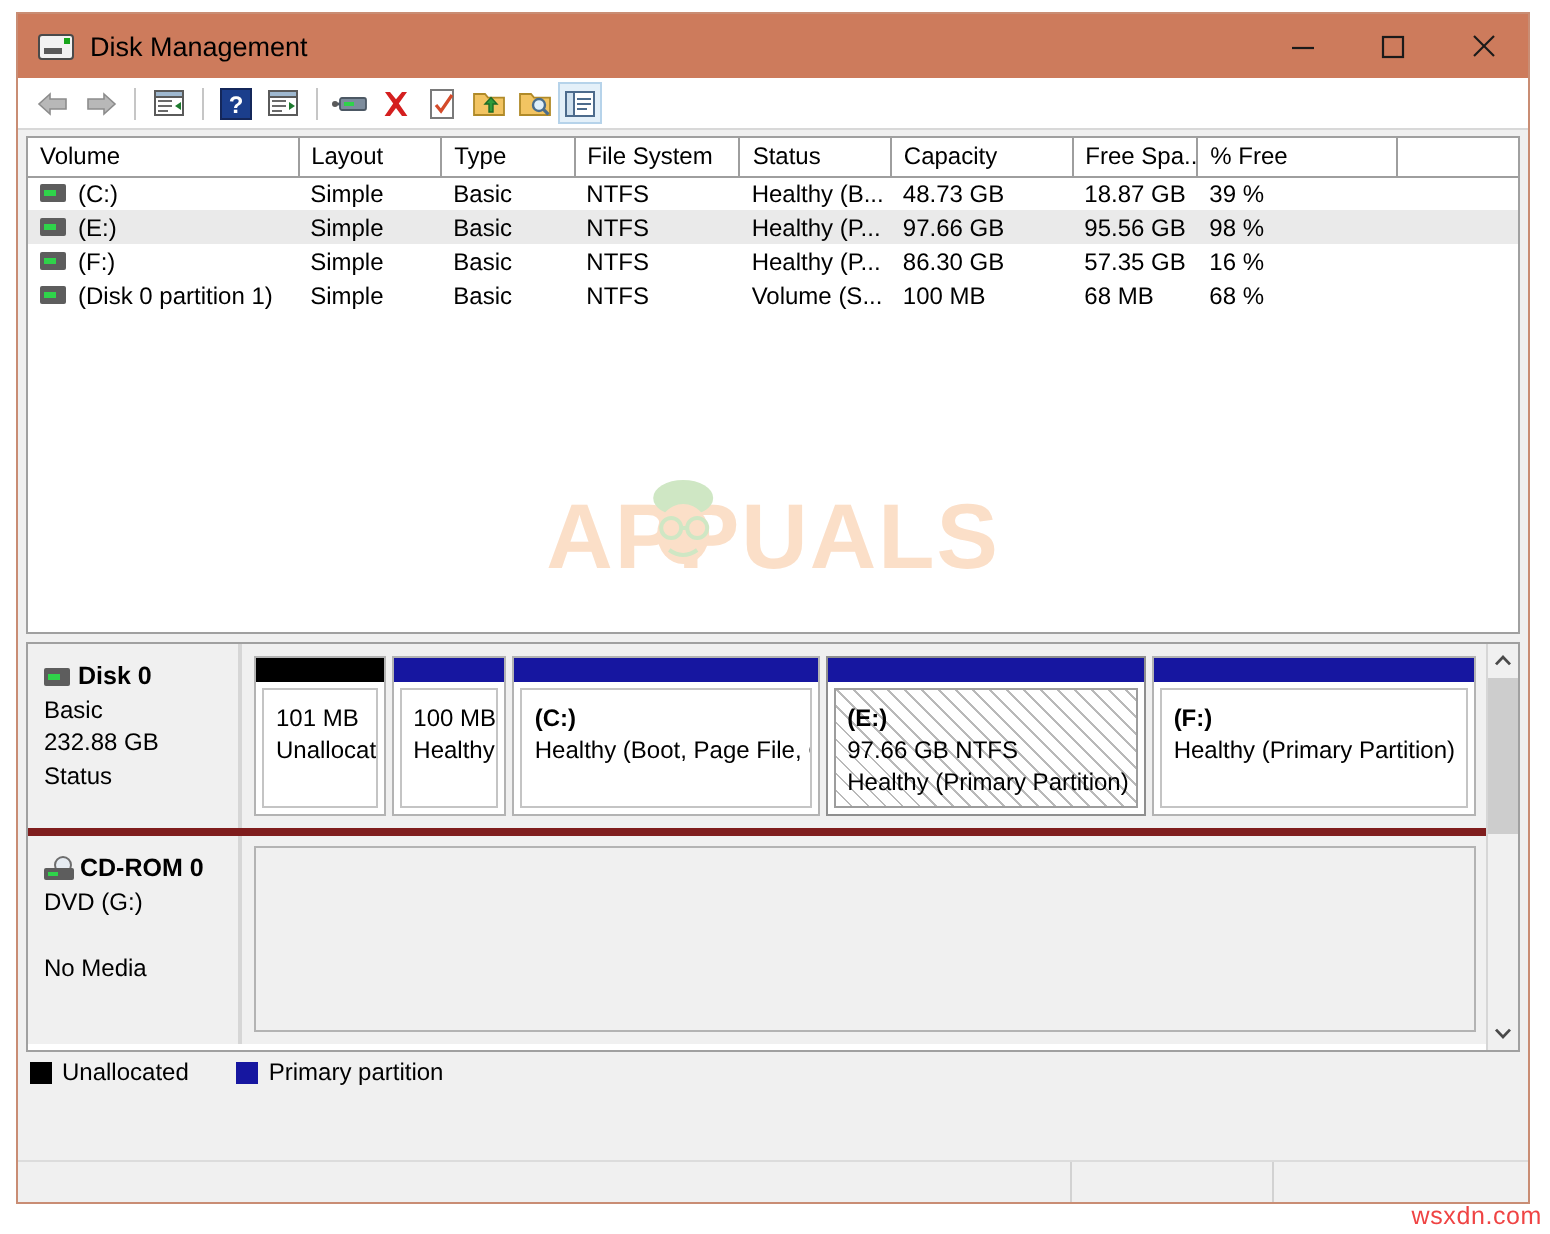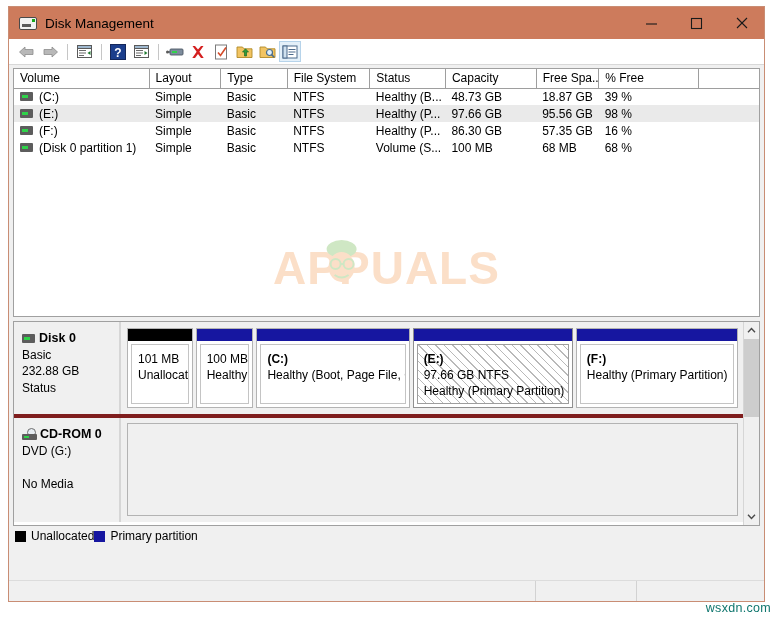--- a/index.html
+++ b/index.html
@@ -404,21 +404,21 @@
     height: 20px;
     display: flex;
     align-items: center;
     flex: 0 0 auto;
     padding-left: 2px;
     font-size: 12px;
   }
   .legend-item {
     display: flex;
     align-items: center;
-    margin-right: 0;
+    margin-right: 24px;
   }
   .swatch {
     width: 11px;
     height: 11px;
     margin-right: 5px;
     flex: 0 0 auto;
   }
 
   
   .statusbar {
@@ -434,21 +434,21 @@
   .sb-seg.b { width: 100px; }
   .sb-seg.c { flex: 1 1 auto; border-right: none; }
 
   
   .site-mark {
     position: absolute;
     right: 4px;
     bottom: 2px;
     font-family: "Liberation Sans", sans-serif;
     font-size: 12.5px;
-    color: #0f766e;
+    color: #ef4444;
     letter-spacing: 0.3px;
   }
 </style>
 </head>
 <body>
 
 <div id="window">
 
   <div class="titlebar">
     <div class="title-icon">

